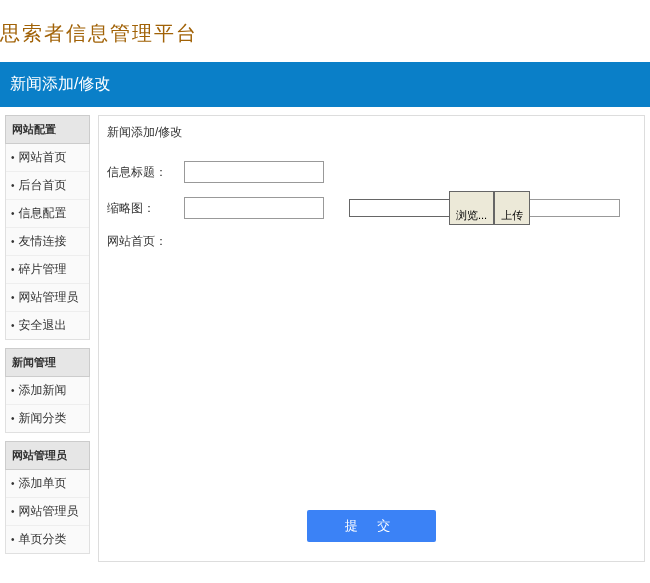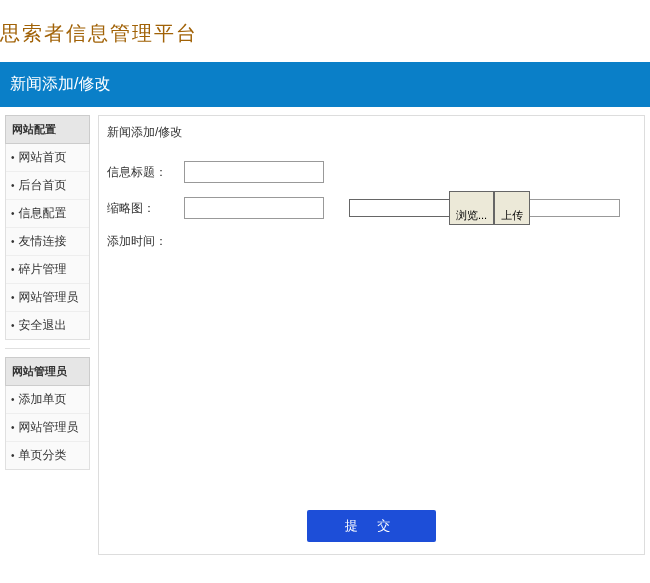--- a/index.html
+++ b/index.html
@@ -19,21 +19,21 @@
 .form-row { display: flex; align-items: center; margin-bottom: 8px; }
 .form-label { width: 65px; text-align: left; font-size: 12px; color: #333; margin-right: 12px; }
 .form-input { height: 22px; border: 1px solid #999; padding: 0 4px; font-size: 12px; background: #fff; }
 .form-input.w140 { width: 140px; }
 .suffix { font-size: 12px; margin-left: 4px; color: #333; }
 .upload-group { display: flex; align-items: center; gap: 0; margin-left: 25px; }
 .upload-field { width: 100px; height: 18px; border: 1px solid #666; border-right: none; background: #fff; }
 .btn-small { height: 32px; padding: 16px 6px; font-size: 11px; border: 1px solid #666; background: #ece9d8; cursor: pointer; }
 .upload-bar { width: 90px; height: 18px; border: 1px solid #999; border-left: none; background: #fff; }
 .submit-wrap { text-align: center; margin-top: 260px; }
-.btn-submit { background: #1d4ed8; color: #fff; border: none; padding: 7px 38px; font-size: 13px; cursor: pointer; letter-spacing: 8px; border-radius: 2px; }
+.btn-submit { background: #3b82f6; color: #fff; border: none; padding: 7px 38px; font-size: 13px; cursor: pointer; letter-spacing: 8px; border-radius: 2px; }
 </style>
 </head>
 <body>
 
 <div class="header">思索者信息管理平台</div>
 <div class="title-bar">新闻添加/修改</div>
 
 <div class="container">
   <div class="sidebar">
     <div class="side-group">
@@ -42,21 +42,24 @@
         <div class="side-item">网站首页</div>
         <div class="side-item">后台首页</div>
         <div class="side-item">信息配置</div>
         <div class="side-item">友情连接</div>
         <div class="side-item">碎片管理</div>
         <div class="side-item">网站管理员</div>
         <div class="side-item">安全退出</div>
       </div>
     </div>
     <div class="side-group">
+      <div class="side-header">新闻管理</div>
       <div class="side-items">
+        <div class="side-item">添加新闻</div>
+        <div class="side-item">新闻分类</div>
       </div>
     </div>
     <div class="side-group">
       <div class="side-header">网站管理员</div>
       <div class="side-items">
         <div class="side-item">添加单页</div>
         <div class="side-item">网站管理员</div>
         <div class="side-item">单页分类</div>
       </div>
     </div>
@@ -77,20 +80,20 @@
       <div class="upload-group">
         <div class="upload-field"></div>
         <button class="btn-small">浏览...</button>
         <button class="btn-small">上传</button>
         <div class="upload-bar"></div>
       </div>
     </div>
 
 
     <div class="form-row">
-      <div class="form-label">添加时间：</div>
+      <div class="form-label">网站首页：</div>
     </div>
 
     <div class="submit-wrap">
       <button class="btn-submit">提 交</button>
     </div>
   </div>
 </div>
 
 </body></html>

